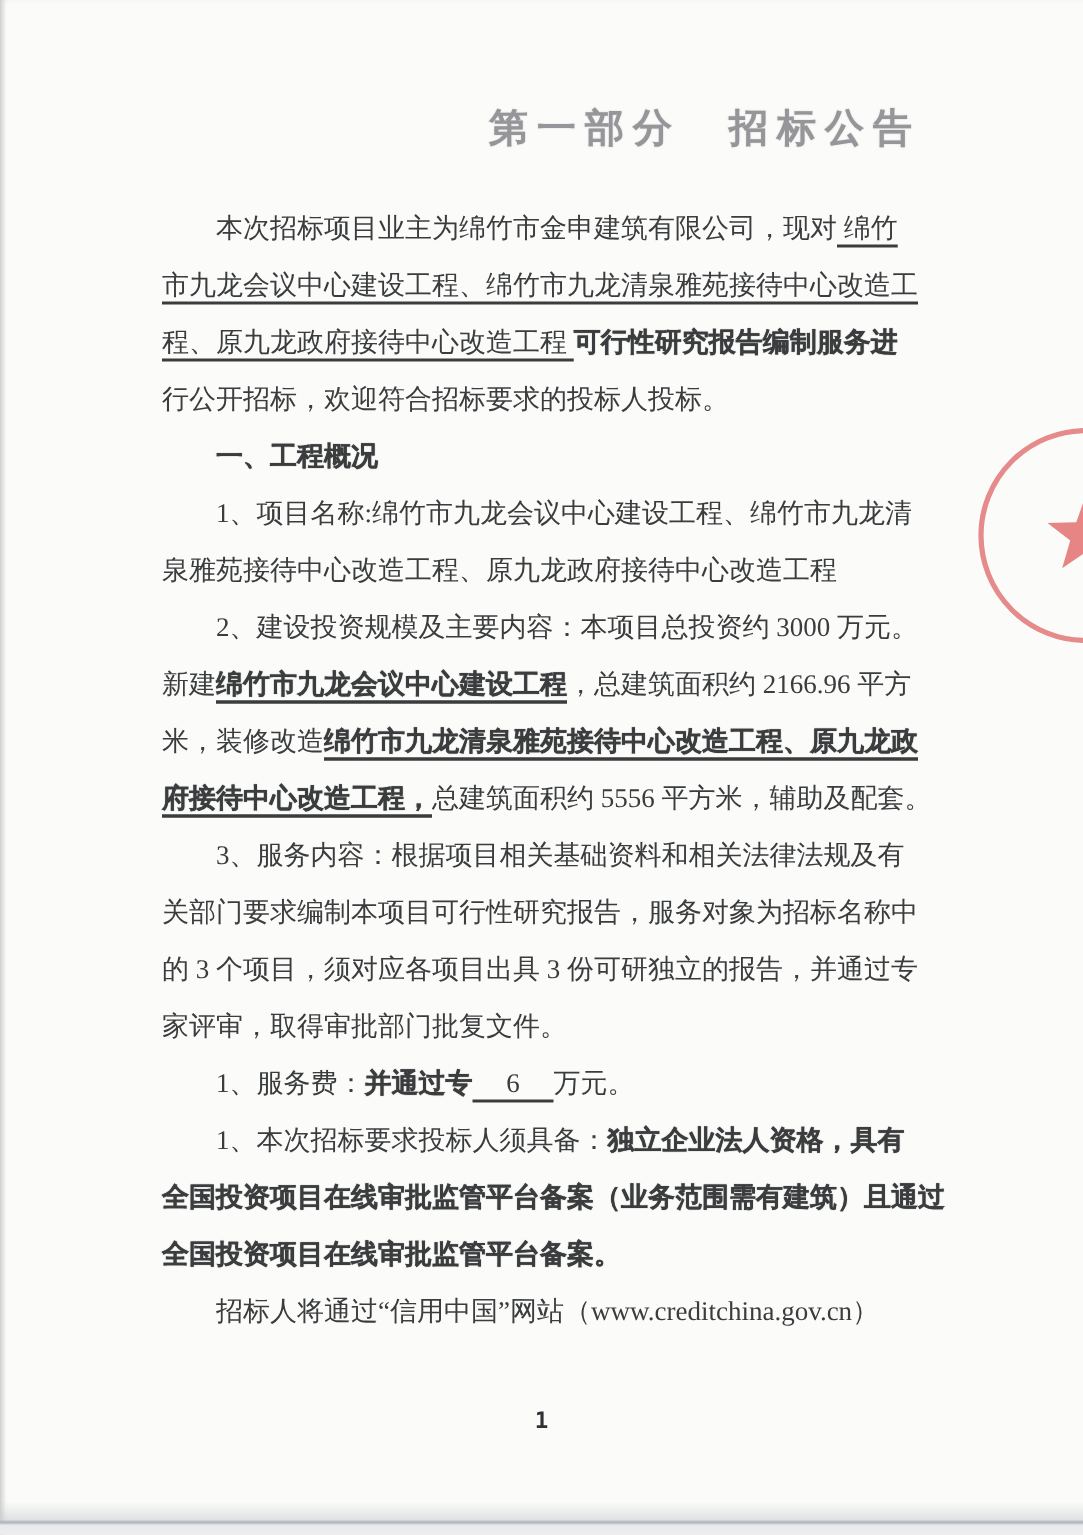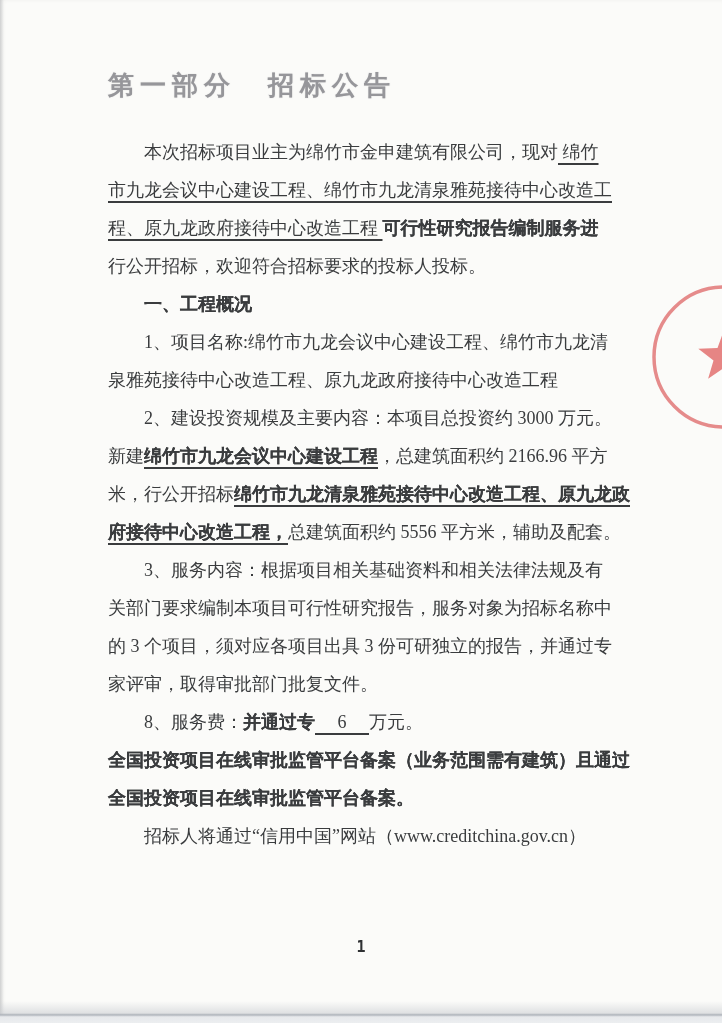--- a/index.html
+++ b/index.html
@@ -9,21 +9,21 @@
     margin:0 auto;
     background:#fbfbf9;
     overflow:hidden;
     font-family:"DejaVu Serif","Liberation Serif",serif;
     color:#3a3c3e;
     box-shadow:inset 3px 0 6px -3px rgba(0,0,0,.15);
   }
   .doc-title{
     position:absolute;
     left:108px;width:506px;top:68px;height:40px;
-    text-align:left;
+    text-align:right;
     font-size:26px;
     font-weight:700;
     letter-spacing:6px;
     color:#96969a;
     text-shadow:0 0 1px rgba(150,150,154,.5);
   }
   .body-text{
     position:absolute;
     left:108px;top:133px;width:512px;
     font-size:18px;
@@ -73,27 +73,28 @@
   <div class="body-text">
     <div class="line ind"><span>本次招标项目业主为绵竹市金申建筑有限公司，现对</span><span class="u"> 绵竹</span></div>
     <div class="line"><span class="u">市九龙会议中心建设工程、绵竹市九龙清泉雅苑接待中心改造工</span></div>
     <div class="line"><span class="u">程、原九龙政府接待中心改造工程 </span><span class="b">可行性研究报告编制服务进</span></div>
     <div class="line"><span>行公开招标，欢迎符合招标要求的投标人投标。</span></div>
     <div class="line ind"><span class="b">一、工程概况</span></div>
     <div class="line ind"><span>1、项目名称:绵竹市九龙会议中心建设工程、绵竹市九龙清</span></div>
     <div class="line"><span>泉雅苑接待中心改造工程、原九龙政府接待中心改造工程</span></div>
     <div class="line ind"><span>2、建设投资规模及主要内容：本项目总投资约 3000 万元。</span></div>
     <div class="line"><span>新建</span><span class="u b">绵竹市九龙会议中心建设工程</span><span>，总建筑面积约 2166.96 平方</span></div>
-    <div class="line"><span>米，行公开招标</span><span class="u b">绵竹市九龙清泉雅苑接待中心改造工程、原九龙政</span></div>
+    <div class="line"><span>米，装修改造</span><span class="u b">绵竹市九龙清泉雅苑接待中心改造工程、原九龙政</span></div>
     <div class="line"><span class="u b">府接待中心改造工程，</span><span>总建筑面积约 5556 平方米，辅助及配套。</span></div>
     <div class="line ind"><span>3、服务内容：根据项目相关基础资料和相关法律法规及有</span></div>
     <div class="line"><span>关部门要求编制本项目可行性研究报告，服务对象为招标名称中</span></div>
     <div class="line"><span>的 3 个项目，须对应各项目出具 3 份可研独立的报告，并通过专</span></div>
     <div class="line"><span>家评审，取得审批部门批复文件。</span></div>
-    <div class="line ind"><span>8、服务费：</span><span class="b">并通过专</span><span class="u">　 6 　</span><span>万元。</span></div>
+    <div class="line ind"><span>1、服务费：</span><span class="b">并通过专</span><span class="u">　 6 　</span><span>万元。</span></div>
+    <div class="line ind"><span>1、本次招标要求投标人须具备：</span><span class="b">独立企业法人资格，具有</span></div>
     <div class="line"><span class="b">全国投资项目在线审批监管平台备案（业务范围需有建筑）且通过</span></div>
     <div class="line"><span class="b">全国投资项目在线审批监管平台备案。</span></div>
     <div class="line ind"><span>招标人将通过“信用中国”网站（www.creditchina.gov.cn）</span></div>
   </div>
 
   <svg class="seal" viewBox="0 0 160 156" xmlns="http://www.w3.org/2000/svg">
     <circle cx="80" cy="76" r="70" fill="none" stroke="#e07070" stroke-width="3.5"></circle>
     <polygon points="80,49 86.5,67.1 105.7,67.7 90.5,79.4 95.9,97.8 80,87 64.1,97.8 69.5,79.4 54.3,67.7 73.5,67.1" fill="#e26868"></polygon>
     <defs>
       <path id="sealTextPath" d="M 80 131 A 55 55 0 1 1 79.9 131"></path>

